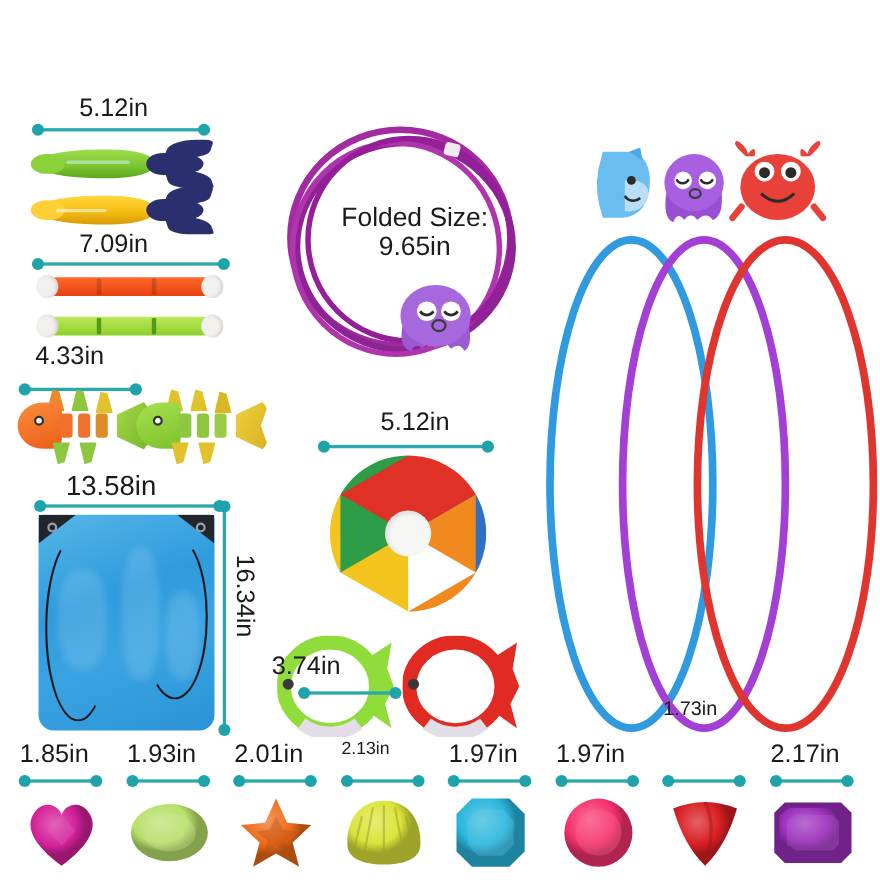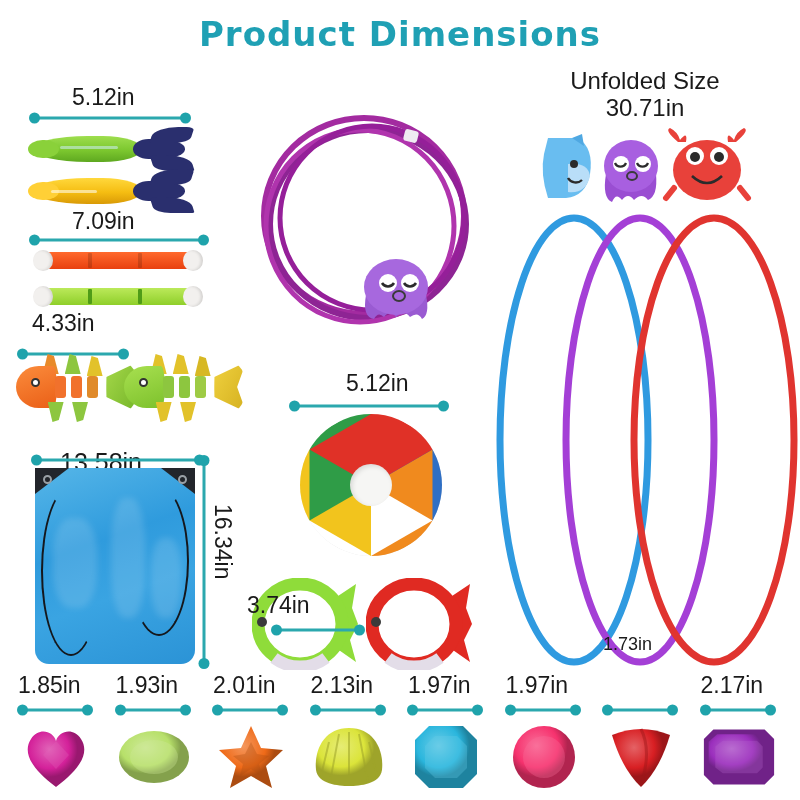--- a/index.html
+++ b/index.html
@@ -162,21 +162,20 @@
   .animal { position: absolute; }
 
   
   .gem { position: absolute; }
 </style>
 </head>
 <body>
 
 <div id="page">
 
-  <div id="title">Product Dimensions</div>
 
   <div class="dlabel" style="left:72px; top:84px;">5.12in</div>
   <div class="dim" style="left:30px; top:112px; width:160px; height:12px;">
     <div class="bar"></div>
     <div class="cap l"></div>
     <div class="cap r"></div>
   </div>
 
   <div class="torp" style="left:33px; top:136px; width:152px;">
     <div class="body" style="background:linear-gradient(180deg,#9ede4e 0%,#7cc72f 55%,#5ea820 100%);"></div>
@@ -245,21 +244,21 @@
     <div class="head" style="background:linear-gradient(160deg,#a8e050,#7dc12c);"></div>
     <div class="eye"></div>
     <div class="seg" style="left:32%; background:#8dc63f;"></div>
     <div class="seg" style="left:45%; background:#8dc63f;"></div>
     <div class="seg" style="left:58%; background:#9ecb45;"></div>
     <div class="fin" style="left:26%; bottom:-6px; background:#e2c22a; clip-path:polygon(0 0,30% 100%,70% 90%,100% 0);"></div>
     <div class="fin" style="left:46%; bottom:-6px; background:#e2c22a; clip-path:polygon(0 0,30% 100%,70% 90%,100% 0);"></div>
     <div class="tail" style="background:linear-gradient(120deg,#f0d13f,#d4b01f); clip-path:polygon(0 30%,100% 0,72% 50%,100% 100%,0 70%);"></div>
   </div>
 
-  <div class="dlabel big" style="left:60px; top:448px;">13.58in</div>
+  <div class="dlabel big" style="left:60px; top:428px;">13.58in</div>
   <div class="dim" style="left:32px; top:454px; width:172px; height:12px;">
     <div class="bar"></div>
     <div class="cap l"></div>
     <div class="cap r"></div>
   </div>
 
   <div class="dim vert" style="left:198px; top:456px; width:12px; height:212px;">
     <div class="bar"></div>
     <div class="cap l"></div>
     <div class="cap r"></div>
@@ -293,20 +292,22 @@
       <path d="M8 40 Q4 62 16 64 Q20 56 26 62 Q32 54 38 62 Q46 54 52 62 Q60 56 64 64 Q72 60 68 40Z" fill="#9a5bd2"></path>
       <ellipse cx="38" cy="32" rx="32" ry="28" fill="#a768de"></ellipse>
       <ellipse cx="30" cy="28" rx="9" ry="9" fill="#fff"></ellipse>
       <ellipse cx="52" cy="28" rx="9" ry="9" fill="#fff"></ellipse>
       <path d="M24 28 a7 7 0 0 0 12 0" fill="none" stroke="#2b2b2b" stroke-width="2.5"></path>
       <path d="M46 28 a7 7 0 0 0 12 0" fill="none" stroke="#2b2b2b" stroke-width="2.5"></path>
       <ellipse cx="41" cy="41" rx="6" ry="5" fill="none" stroke="#3a3a3a" stroke-width="2"></ellipse>
     </svg>
   </div>
 
+  <div class="blocklabel" style="left:282px; top:185px; width:190px;">Folded Size:
+9.65in</div>
 
   <div class="dlabel" style="left:346px; top:370px;">5.12in</div>
   <div class="dim" style="left:290px; top:400px; width:158px; height:12px;">
     <div class="bar"></div>
     <div class="cap l"></div>
     <div class="cap r"></div>
   </div>
 
   <div id="ball" style="left:300px; top:414px; width:142px; height:142px;">
     <div class="panel" style="background:#2f6fc4; transform:rotate(-90deg) skewX(-30deg);"></div>
@@ -335,22 +336,20 @@
 
   <div class="ring" style="left:366px; top:578px; width:108px; height:92px;">
     <svg width="108" height="92" viewBox="0 0 108 92">
       <path d="M86 18 L104 6 L100 30 L106 46 L98 62 L104 84 L84 70" fill="#e02a22"></path>
       <ellipse cx="48" cy="46" rx="42" ry="40" fill="none" stroke="#e02a22" stroke-width="13"></ellipse>
       <path d="M22 80 a42 40 0 0 0 52 0" fill="none" stroke="#e3dde8" stroke-width="12"></path>
       <circle cx="10" cy="44" r="5" fill="#3a3a3a"></circle>
     </svg>
   </div>
 
-  <div class="blocklabel" style="left:530px; top:68px; width:230px;">Unfolded Size
-30.71in</div>
 
   <div class="art" style="left:492px; top:140px; width:310px; height:530px;">
     <svg width="310" height="530" viewBox="0 0 310 530">
       <ellipse cx="82" cy="300" rx="74" ry="222" fill="none" stroke="#2f9ae0" stroke-width="7"></ellipse>
       <ellipse cx="148" cy="300" rx="74" ry="222" fill="none" stroke="#a43fd6" stroke-width="7"></ellipse>
       <ellipse cx="222" cy="300" rx="80" ry="222" fill="none" stroke="#e0342f" stroke-width="7"></ellipse>
     </svg>
   </div>
 
   <div class="animal" style="left:538px; top:134px; width:60px; height:68px;">
@@ -440,21 +439,21 @@
             <radialGradient id="grstar" cx="38%" cy="32%">
       <stop offset="0%" stop-color="#f4975d"></stop>
               <stop offset="70%" stop-color="#ef6a18"></stop>
       <stop offset="100%" stop-color="#ac4c11"></stop>
             </radialGradient>
           </defs>
         <path d="M34 2 L44 24 L66 26 L49 42 L55 64 L34 52 L13 64 L19 42 L2 26 L24 24Z" fill="url(#grstar)"></path>
         <path d="M34 18 L40 30 L52 32 L42 40 L45 52 L34 45 L23 52 L26 40 L16 32 L28 30Z" fill="#ac4c11" opacity=".35"></path>
         </svg>
       </div>
-      <div class="dlabel" style="left: 310.5px; top: 672px; font-size: 23px;">2.13in</div>
+      <div class="dlabel" style="left: 310.5px; top: 672px; font-size: 16px;">2.13in</div>
       <div class="dim" style="left: 310.5px; top: 704px; width: 74px; height: 12px;">
         <div class="bar"></div>
         <div class="cap l"></div>
         <div class="cap r"></div>
       </div>
       <div class="gem" style="left: 311.5px; top: 722px; width: 74px; height: 70px; display: flex; align-items: center; justify-content: center;">
         <svg viewBox="0 0 74 62" width="74" height="62">
           <defs>
             <radialGradient id="grshell" cx="38%" cy="32%">
       <stop offset="0%" stop-color="#e6ec75"></stop>

